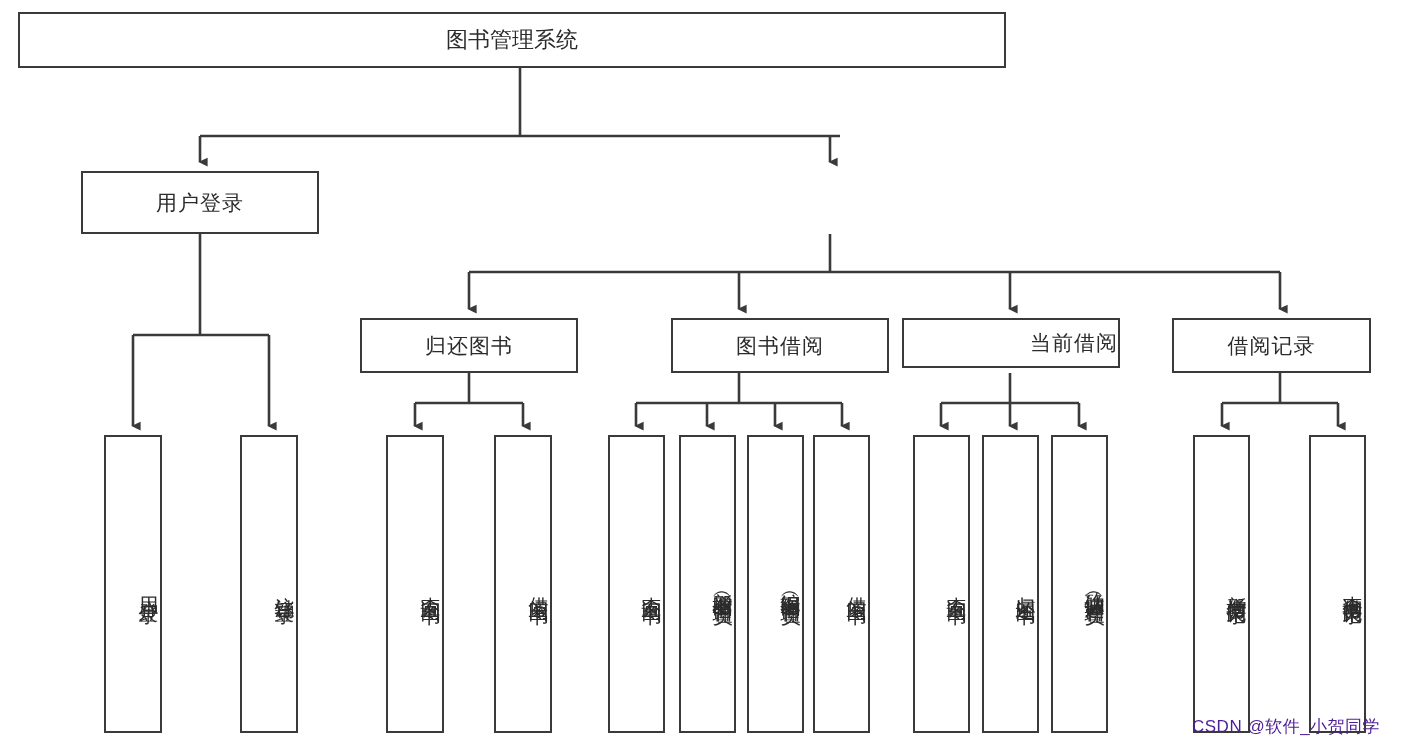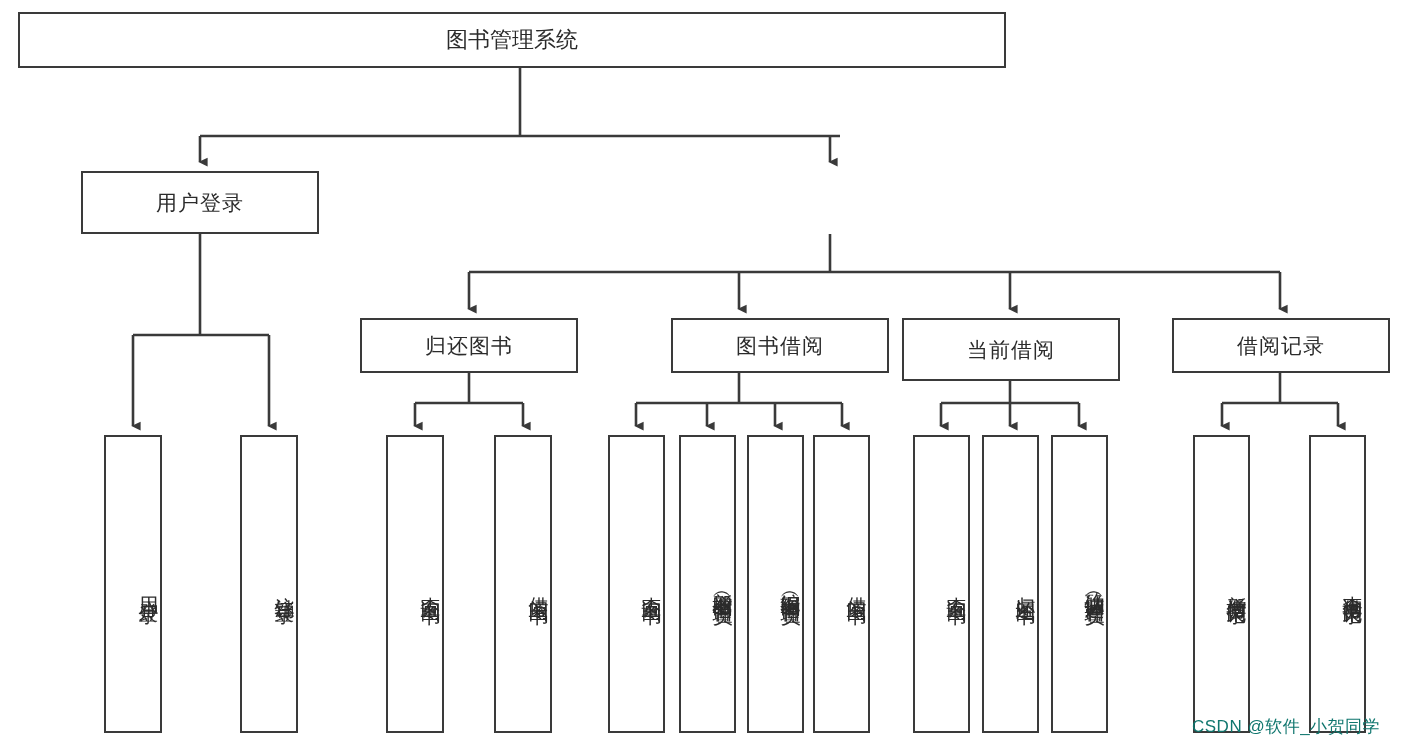--- a/index.html
+++ b/index.html
@@ -57,21 +57,21 @@
     padding-top: 4px;
     letter-spacing: 2px;
   }
   .label {
     display: block;
     white-space: nowrap;
   }
   .watermark {
     position: absolute;
     font-size: 17px;
-    color: #0f766e;
+    color: #4c1d95;
     white-space: nowrap;
     letter-spacing: 0.5px;
   }
 </style>
 </head>
 <body>
 
 <div id="canvas">
 
   <svg class="wires" viewBox="0 0 1405 747" xmlns="http://www.w3.org/2000/svg">
@@ -134,25 +134,25 @@
 
 
   <div class="node h" style="left:360px; top:318px; width:218px; height:55px;">
     <span class="label">归还图书</span>
   </div>
 
   <div class="node h" style="left:631px; top:318px; width:218px; height:55px;margin-left:40px;">
     <span class="label">图书借阅</span>
   </div>
 
-  <div class="node h" style="left:902px; top:318px; width:218px; height:63px;">
+  <div class="node h" style="left:902px; top:318px; width:218px; height:50px;justify-content:flex-end;">
     <span class="label">当前借阅</span>
   </div>
 
-  <div class="node h" style="left:1172px; top:318px; width:218px; height:55px;">
+  <div class="node h" style="left:1172px; top:318px; width:199px; height:55px;">
     <span class="label">借阅记录</span>
   </div>
 
   <div class="node v" style="left:104px; top:435px; width:58px; height:298px;">
     <span class="label">用户登录</span>
   </div>
 
   <div class="node v" style="left:240px; top:435px; width:58px; height:298px;">
     <span class="label">注销登录</span>
   </div>

